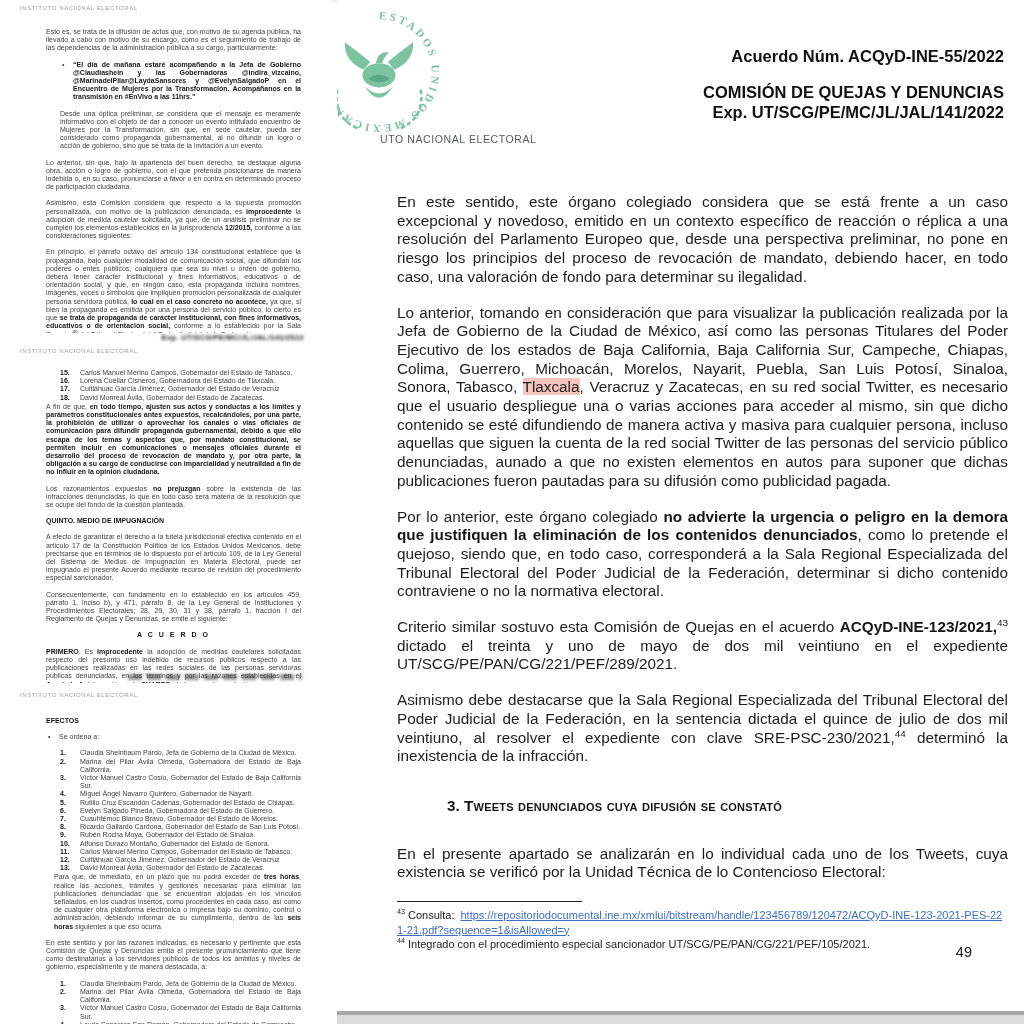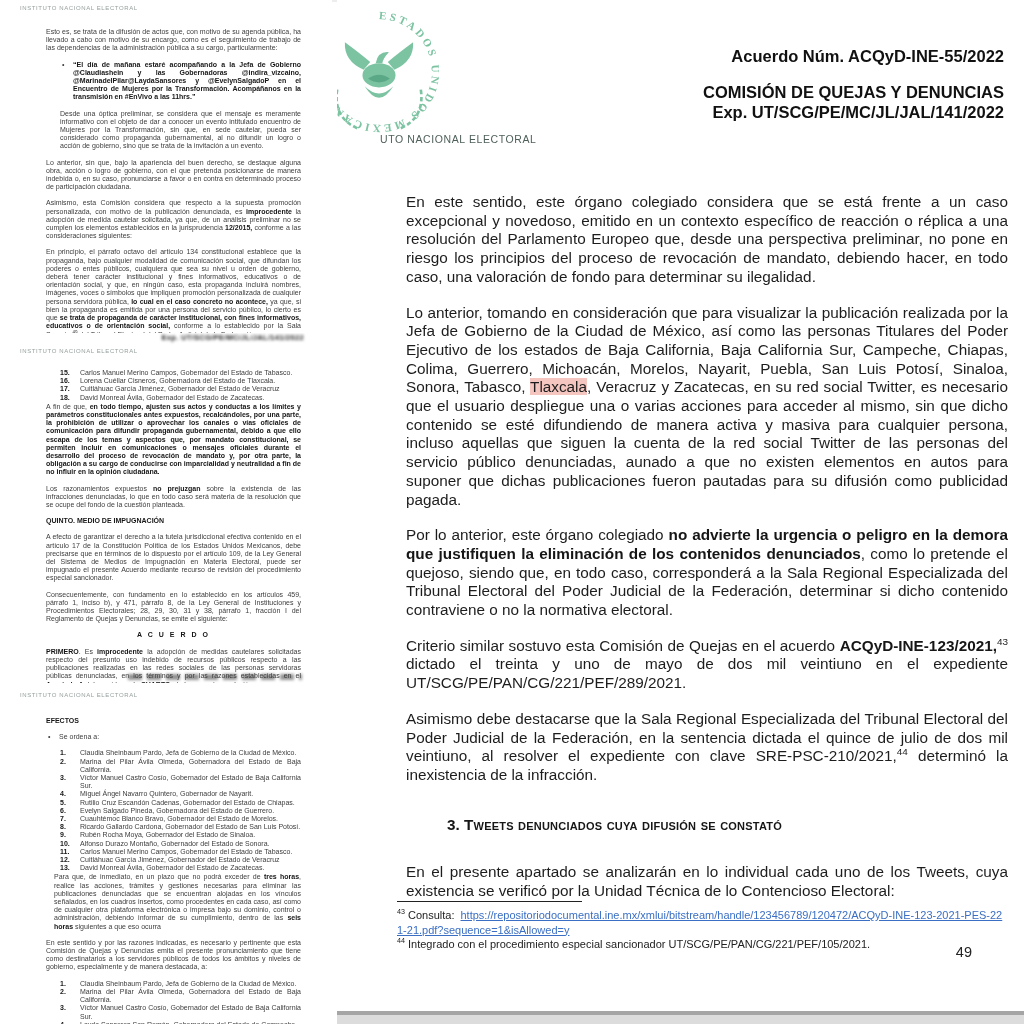--- a/index.html
+++ b/index.html
@@ -45,21 +45,21 @@
   
   #right-page{position:absolute;left:337px;top:0;width:687px;height:1024px;overflow:hidden;background:#fff;}
   #seal{position:absolute;left:-24px;top:6px;width:132px;height:132px;}
   #seal-caption{position:absolute;left:3px;top:133px;font-size:10.5px;letter-spacing:.6px;
                 color:#4e5f5a;white-space:nowrap;padding-left:40px;}
   .rp-head{position:absolute;top:46px;right:20px;text-align:right;font-weight:bold;
            font-size:16.5px;line-height:20px;color:#111;}
   .rp-head .l1{margin-bottom:16px;}
   .rp-body{position:absolute;top:193px;left:60px;right:16px;height:712px;overflow:hidden;
            text-align:justify;font-size:15.3px;line-height:18.7px;color:#1d1d1d;}
-  .rp-body .bk{margin:0 0 17px 9px;}
+  .rp-body .bk{margin:0 0 17px 0;}
   .rp-body .h3{margin:31px 0 29px 50px;font-weight:bold;text-align:left;color:#111;}
   .sc{font-variant:small-caps;letter-spacing:.2px;}
   .hl{background:#f5c6c0;}
   .rp-foot{position:absolute;left:60px;right:16px;top:901px;font-size:11px;line-height:14.5px;
            color:#222;text-align:left;}
   .fn-rule{width:185px;border-top:1.5px solid #222;margin-bottom:6px;}
   .lnk{color:#3b6fc4;text-decoration:underline;word-break:break-all;cursor:pointer;}
   .fn-label{margin-right:6px;}
   #page-number{position:absolute;right:52px;top:944px;font-size:14.5px;color:#222;}
 </style>
@@ -169,21 +169,21 @@
       <div class="l1">Acuerdo Núm. ACQyD-INE-55/2022</div>
       <div>COMISIÓN DE QUEJAS Y DENUNCIAS</div>
       <div>Exp. UT/SCG/PE/MC/JL/JAL/141/2022</div>
     </div>
 
     <div class="rp-body">
         <p class="bk "><span>En este sentido, este órgano colegiado considera que se está frente a un caso excepcional y novedoso, emitido en un contexto específico de reacción o réplica a una resolución del Parlamento Europeo que, desde una perspectiva preliminar, no pone en riesgo los principios del proceso de revocación de mandato, debiendo hacer, en todo caso, una valoración de fondo para determinar su ilegalidad.</span></p>
         <p class="bk "><span>Lo anterior, tomando en consideración que para visualizar la publicación realizada por la Jefa de Gobierno de la Ciudad de México, así como las personas Titulares del Poder Ejecutivo de los estados de Baja California, Baja California Sur, Campeche, Chiapas, Colima, Guerrero, Michoacán, Morelos, Nayarit, Puebla, San Luis Potosí, Sinaloa, Sonora, Tabasco, </span><span class="hl">Tlaxcala</span><span>, Veracruz y Zacatecas, en su red social Twitter, es necesario que el usuario despliegue una o varias acciones para acceder al mismo, sin que dicho contenido se esté difundiendo de manera activa y masiva para cualquier persona, incluso aquellas que siguen la cuenta de la red social Twitter de las personas del servicio público denunciadas, aunado a que no existen elementos en autos para suponer que dichas publicaciones fueron pautadas para su difusión como publicidad pagada.</span></p>
         <p class="bk "><span>Por lo anterior, este órgano colegiado </span><span class="b">no advierte la urgencia o peligro en la demora que justifiquen la eliminación de los contenidos denunciados</span><span>, como lo pretende el quejoso, siendo que, en todo caso, corresponderá a la Sala Regional Especializada del Tribunal Electoral del Poder Judicial de la Federación, determinar si dicho contenido contraviene o no la normativa electoral.</span></p>
         <p class="bk "><span>Criterio similar sostuvo esta Comisión de Quejas en el acuerdo </span><span class="b">ACQyD-INE-123/2021,</span><sup>43</sup><span> dictado el treinta y uno de mayo de dos mil veintiuno en el expediente UT/SCG/PE/PAN/CG/221/PEF/289/2021.</span></p>
-        <p class="bk "><span>Asimismo debe destacarse que la Sala Regional Especializada del Tribunal Electoral del Poder Judicial de la Federación, en la sentencia dictada el quince de julio de dos mil veintiuno, al resolver el expediente con clave SRE-PSC-210/2021,</span><sup>44</sup><span> determinó la inexistencia de la infracción.</span></p>
+        <p class="bk "><span>Asimismo debe destacarse que la Sala Regional Especializada del Tribunal Electoral del Poder Judicial de la Federación, en la sentencia dictada el quince de julio de dos mil veintiuno, al resolver el expediente con clave SRE-PSC-230/2021,</span><sup>44</sup><span> determinó la inexistencia de la infracción.</span></p>
         <div class="bk h3 h3"><span class="b">3. </span><span class="b sc">Tweets denunciados cuya difusión se constató</span></div>
         <p class="bk "><span>En el presente apartado se analizarán en lo individual cada uno de los Tweets, cuya existencia se verificó por la Unidad Técnica de lo Contencioso Electoral:</span></p>
       </div>
 
     <div class="rp-foot">
       <div class="fn-rule"></div>
       <div>
         <sup>43</sup>
         <span class="fn-label">Consulta:</span><a class="lnk">https://repositoriodocumental.ine.mx/xmlui/bitstream/handle/123456789/120472/ACQyD-INE-123-2021-PES-221-21.pdf?sequence=1&amp;isAllowed=y</a>
       </div>

